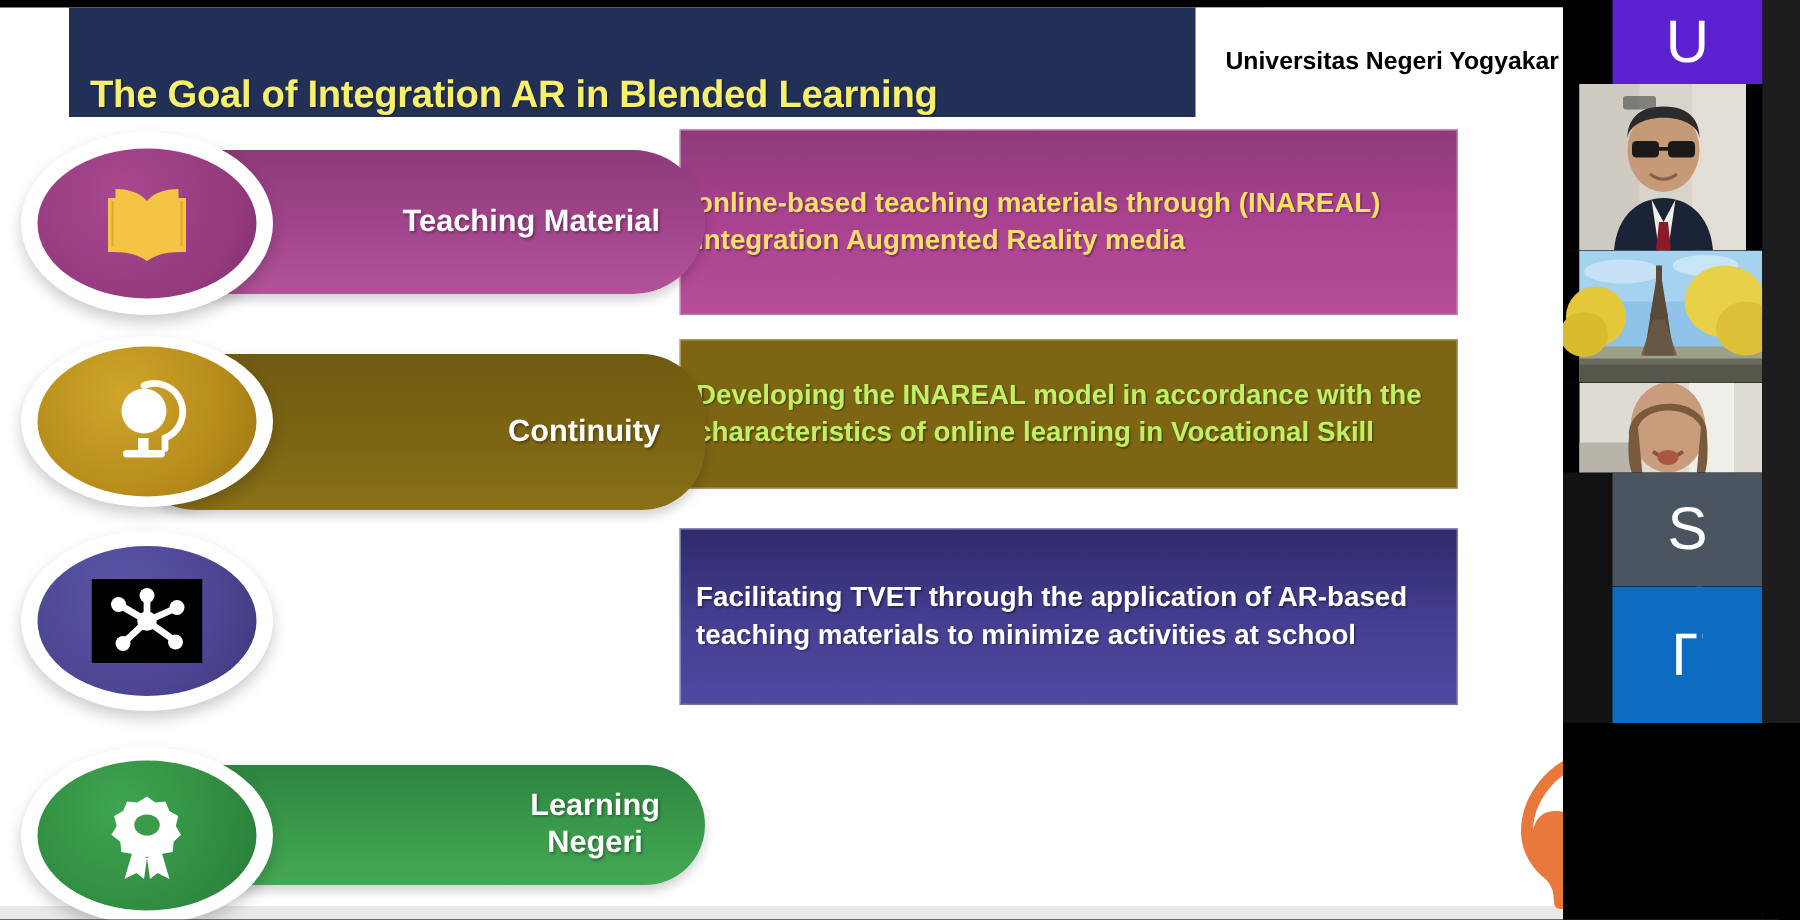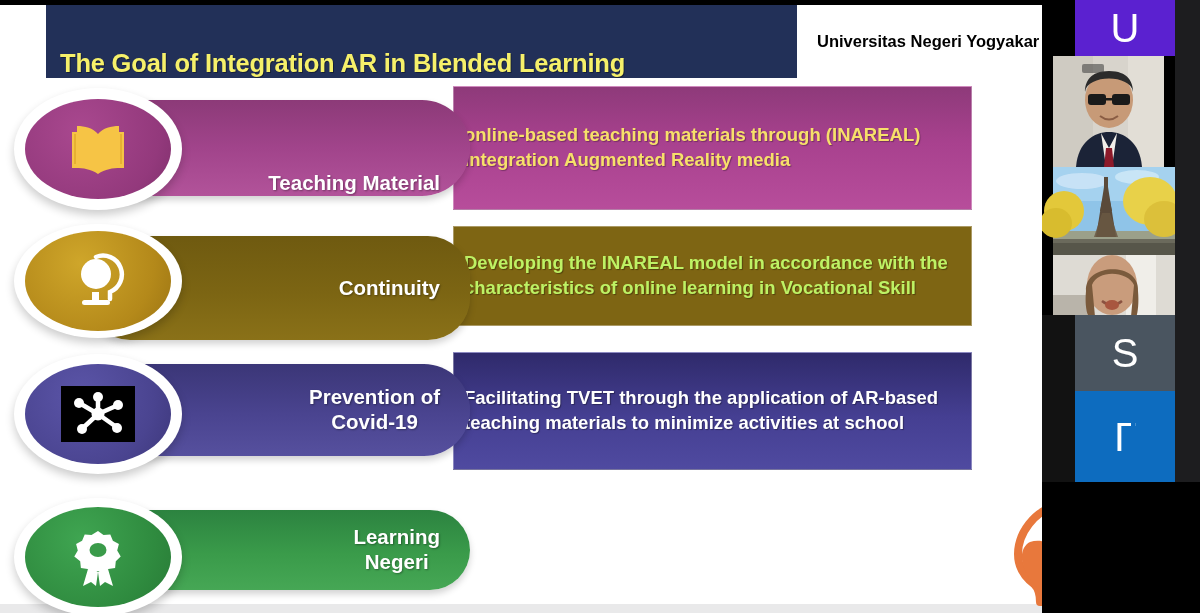--- a/index.html
+++ b/index.html
@@ -48,21 +48,21 @@
   
   .pill{position:absolute;left:88px;top:14px;width:382px;height:96px;
     border-radius:48px;display:flex;align-items:center;justify-content:flex-end;
     padding-right:30px;box-sizing:border-box;
     box-shadow:0 4px 7px rgba(0,0,0,.18);}
   .row2 .pill{top:10px;height:104px;border-radius:42px;}
   .row3 .pill{top:12px;height:92px;border-radius:46px;}
   .row4 .pill{top:14px;height:80px;border-radius:46px;}
   .pill .pt{color:#fff;font-size:20.5px;font-weight:bold;text-align:center;line-height:1.2;
     text-shadow:1px 1px 2px rgba(0,0,0,.35);}
-  .row1 .pill{background:linear-gradient(180deg,#8c3a78 0%,#a1448b 50%,#b2539a 100%);align-items:flex-end;}
+  .row1 .pill{background:linear-gradient(180deg,#8c3a78 0%,#a1448b 50%,#b2539a 100%);}
   .row2 .pill{background:linear-gradient(180deg,#6f5a10 0%,#7c6513 55%,#8a7118 100%);}
   .row3 .pill{background:linear-gradient(180deg,#3b3677 0%,#4a4490 55%,#56509e 100%);}
   .row4 .pill{background:linear-gradient(180deg,#2c8340 0%,#3a9b4a 55%,#46a755 100%);}
 
   
   .badge{position:absolute;left:14px;top:0;width:168px;height:120px;border-radius:50%;
     background:#fff;box-shadow:0 5px 10px rgba(0,0,0,.20);
     display:flex;align-items:center;justify-content:center;z-index:3;}
   .badge .inner{width:146px;height:100px;border-radius:50%;
     display:flex;align-items:center;justify-content:center;}
@@ -168,26 +168,20 @@
             </svg>
           </span>
         </div>
       </div>
     </div>
 
     <div class="row row3">
       <div class="descbox">
         <div class="dt">
           <span>Facilitating TVET through the application of AR-based teaching materials to minimize activities at school</span>
-        </div>
-      </div>
-      <div class="pill">
-        <div class="pt">
-          <span>Prevention of</span><br>
-          <span>Covid-19</span>
         </div>
       </div>
       <div class="badge">
         <div class="inner">
           <span>
             <svg width="74" height="56" viewBox="0 0 74 56">
               <rect width="74" height="56" fill="#000"></rect>
               <g stroke="#fff" stroke-width="4.5" stroke-linecap="round">
                 <path d="M37 28 L37 13"></path>
                   <path d="M37 28 L20 18"></path>

